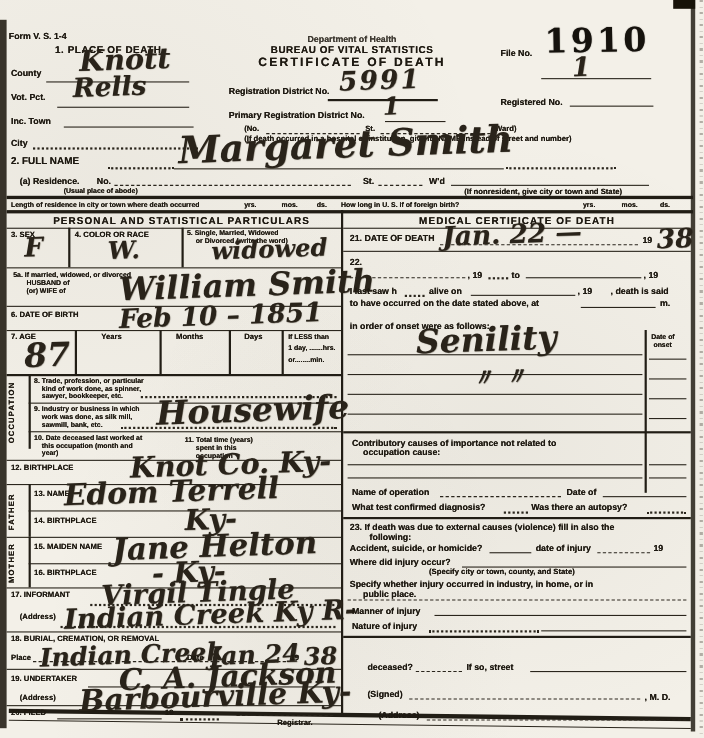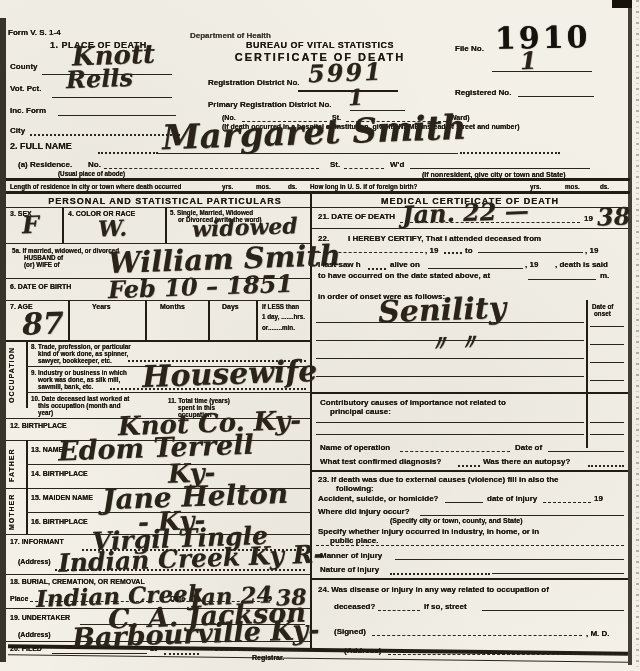--- a/index.html
+++ b/index.html
@@ -45,27 +45,27 @@
   <div class="p t9" style="left:50px;top:40px;letter-spacing:.5px">1. PLACE OF DEATH</div>
 
   <div class="p t8" style="left:10px;top:62px">County</div>
   <div class="hw" style="left:72px;top:40px;font-size:26px">Knott</div>
   <div class="lnm" style="left:42px;top:74px;width:130px"></div>
 
   <div class="p t8" style="left:10px;top:84px">Vot. Pct.</div>
   <div class="hw" style="left:66px;top:64px;font-size:24px">Rells</div>
   <div class="lnm" style="left:52px;top:97px;width:120px"></div>
 
-  <div class="p t8" style="left:10px;top:106px">Inc. Form</div>
+  <div class="p t8" style="left:10px;top:106px">Inc. Town</div>
   <div class="lnm" style="left:58px;top:115px;width:118px"></div>
 
   <div class="p t8" style="left:10px;top:126px">City</div>
   <div class="dot" style="left:30px;top:134px;width:150px"></div>
 
-  <div class="p t8" style="left:190px;top:31px;width:260px;text-align:left;opacity:.85">Department of Health</div>
+  <div class="p t8" style="left:190px;top:31px;width:260px;text-align:center;opacity:.85">Department of Health</div>
   <div class="p t9" style="left:190px;top:40px;width:260px;text-align:center;letter-spacing:.5px">BUREAU OF VITAL STATISTICS</div>
   <div class="p t11" style="left:190px;top:51px;width:260px;text-align:center;letter-spacing:2px">CERTIFICATE OF DEATH</div>
 
   <div class="p t8" style="left:208px;top:78px">Registration District No.</div>
   <div class="hw" style="left:308px;top:58px;font-size:24px;letter-spacing:2px">5991</div>
   <div class="ln" style="left:298px;top:90px;width:100px"></div>
 
   <div class="p t8" style="left:208px;top:100px">Primary Registration District No.</div>
   <div class="hw" style="left:348px;top:84px;font-size:22px">1</div>
   <div class="lnm" style="left:350px;top:110px;width:55px"></div>
@@ -230,21 +230,20 @@
   <div class="lnm" style="left:312px;top:207px;width:316px"></div>
 
   <div class="p t8" style="left:318px;top:212px">21. DATE OF DEATH</div>
   <div class="hw" style="left:402px;top:198px;font-size:24px">Jan. 22 —</div>
   <div class="dash" style="left:400px;top:222px;width:180px"></div>
   <div class="p t8" style="left:584px;top:214px">19</div>
   <div class="hw" style="left:597px;top:202px;font-size:24px">38</div>
   <div class="lnm" style="left:312px;top:228px;width:316px"></div>
 
   <div class="p t8" style="left:318px;top:234px">22.</div>
-  <div class="p t8" style="left:348px;top:234px">I HEREBY CERTIFY, That I attended deceased from</div>
   <div class="dash" style="left:318px;top:252px;width:105px"></div>
   <div class="p t8" style="left:425px;top:246px">, 19</div>
   <div class="dot" style="left:444px;top:252px;width:18px"></div>
   <div class="p t8" style="left:465px;top:246px">to</div>
   <div class="lnm" style="left:478px;top:252px;width:105px"></div>
   <div class="p t8" style="left:585px;top:246px">, 19</div>
   <div class="p t8" style="left:318px;top:260px">I last saw h</div>
   <div class="dot" style="left:368px;top:268px;width:18px"></div>
   <div class="p t8" style="left:390px;top:260px">alive on</div>
   <div class="lnm" style="left:428px;top:268px;width:95px"></div>
@@ -264,21 +263,21 @@
   <div class="vl" style="left:586px;top:300px;height:148px"></div>
   <div class="p t6" style="left:592px;top:303px">Date of</div>
   <div class="p t6" style="left:594px;top:310px">onset</div>
   <div class="lnm" style="left:590px;top:326px;width:34px"></div>
   <div class="lnm" style="left:590px;top:344px;width:34px"></div>
   <div class="lnm" style="left:590px;top:362px;width:34px"></div>
   <div class="lnm" style="left:590px;top:380px;width:34px"></div>
   <div class="ln" style="left:312px;top:392px;width:316px"></div>
 
   <div class="p t8" style="left:320px;top:398px">Contributory causes of importance not related to</div>
-  <div class="p t8" style="left:330px;top:407px">principal cause:</div>
+  <div class="p t8" style="left:330px;top:407px">occupation cause:</div>
   <div class="lnm" style="left:316px;top:422px;width:268px"></div>
   <div class="lnm" style="left:316px;top:434px;width:268px"></div>
   <div class="lnm" style="left:590px;top:422px;width:34px"></div>
   <div class="lnm" style="left:590px;top:434px;width:34px"></div>
 
   <div class="p t8" style="left:320px;top:443px">Name of operation</div>
   <div class="dash" style="left:400px;top:451px;width:110px"></div>
   <div class="p t8" style="left:515px;top:443px">Date of</div>
   <div class="lnm" style="left:548px;top:451px;width:76px"></div>
   <div class="p t8" style="left:320px;top:457px">What test confirmed diagnosis?</div>
@@ -301,21 +300,20 @@
   <div class="p t8" style="left:330px;top:536px">public place.</div>
   <div class="dash" style="left:316px;top:545px;width:308px"></div>
 
   <div class="p t8" style="left:320px;top:551px">Manner of injury</div>
   <div class="lnm" style="left:395px;top:559px;width:229px"></div>
   <div class="p t8" style="left:320px;top:565px">Nature of injury</div>
   <div class="dot" style="left:390px;top:573px;width:100px"></div>
   <div class="lnm" style="left:492px;top:573px;width:132px"></div>
   <div class="ln" style="left:312px;top:578px;width:316px"></div>
 
-  <div class="p t8" style="left:318px;top:585px">24. Was disease or injury in any way related to occupation of</div>
   <div class="p t8" style="left:334px;top:602px">deceased?</div>
   <div class="dash" style="left:378px;top:610px;width:42px"></div>
   <div class="p t8" style="left:424px;top:602px">If so, street</div>
   <div class="lnm" style="left:482px;top:610px;width:142px"></div>
 
   <div class="p t8" style="left:334px;top:627px">(Signed)</div>
   <div class="dash" style="left:372px;top:635px;width:210px"></div>
   <div class="p t8" style="left:586px;top:629px">, M. D.</div>
   <div class="p t8" style="left:344px;top:646px">(Address)</div>
   <div class="dash" style="left:388px;top:654px;width:236px"></div>

